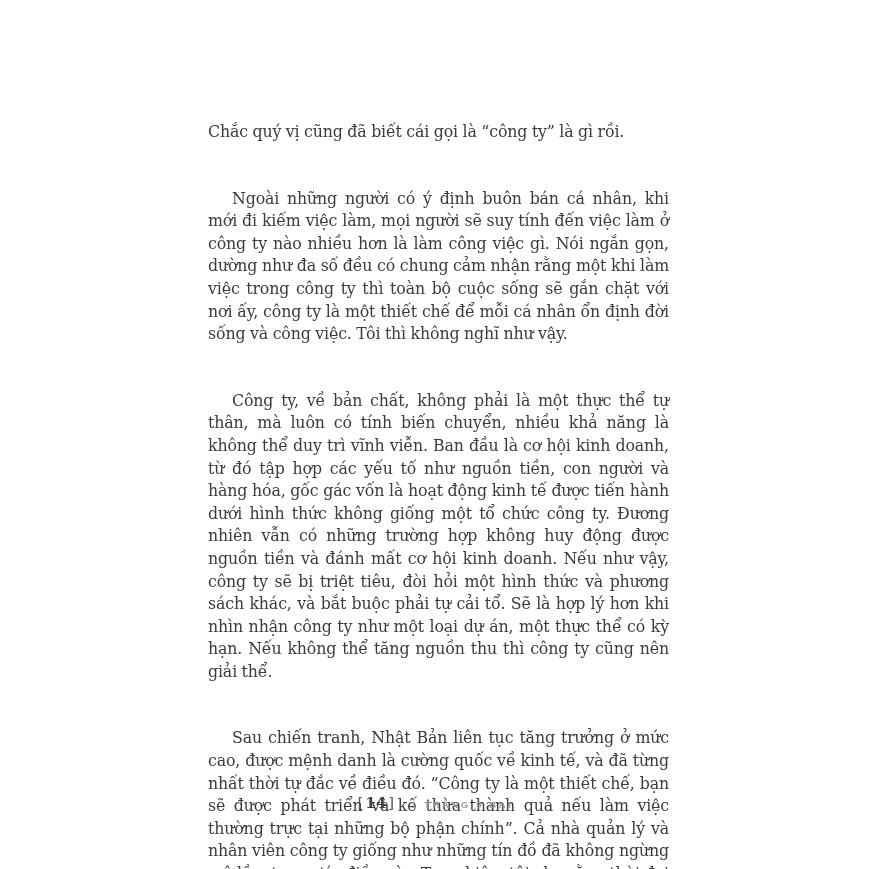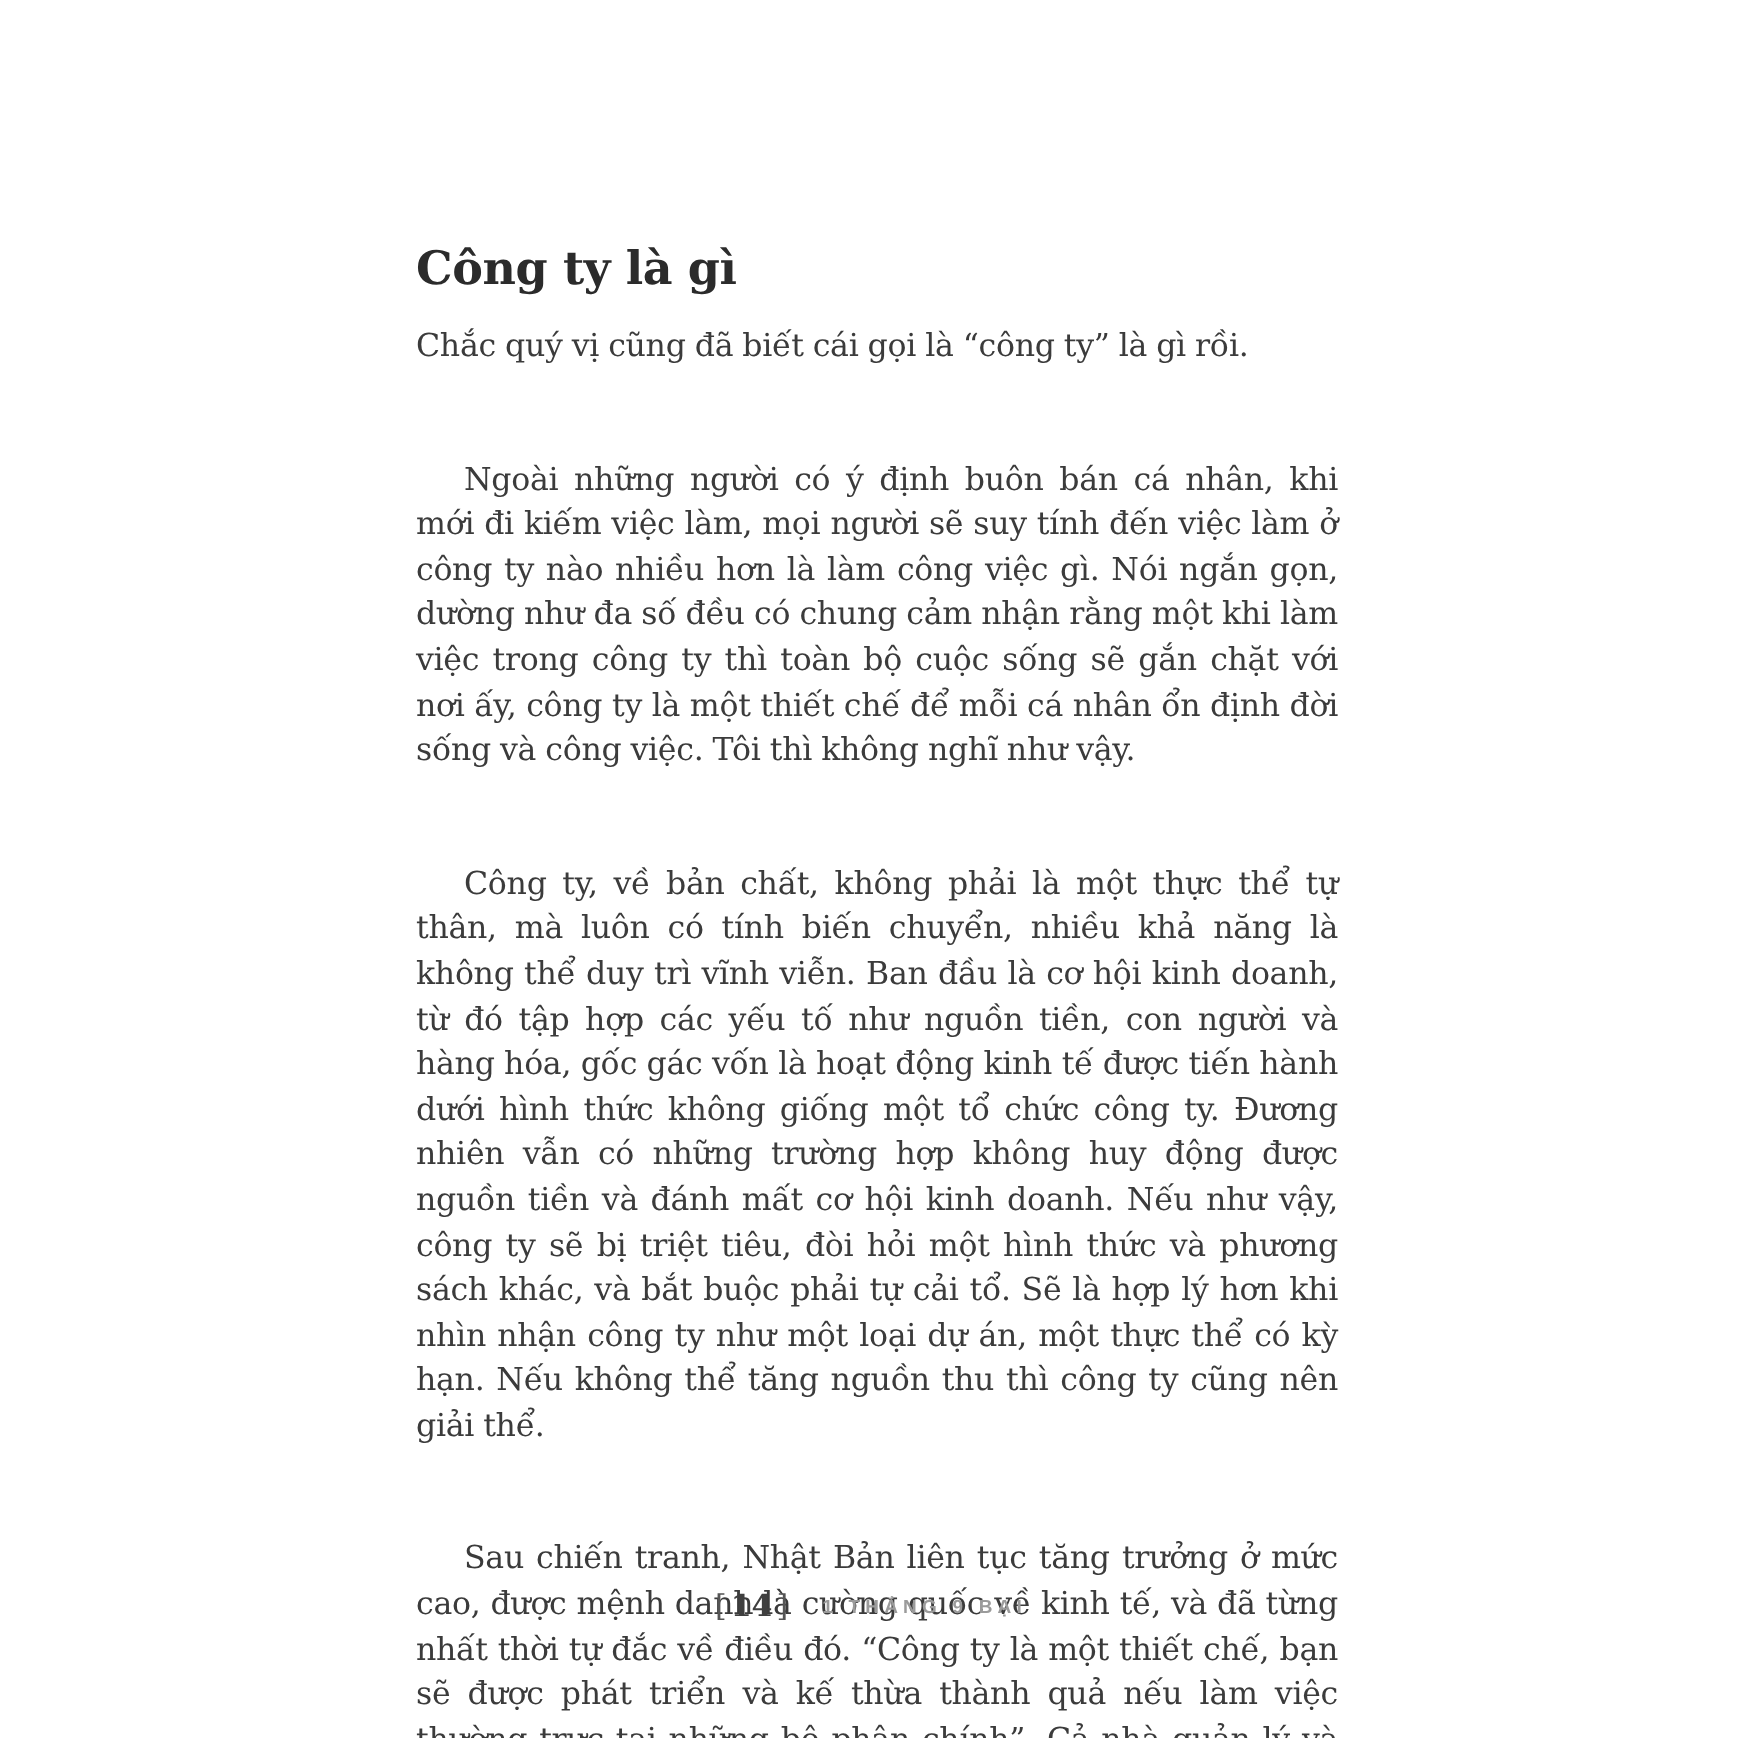--- a/index.html
+++ b/index.html
@@ -77,21 +77,20 @@
     white-space: nowrap;
     transform: translateY(0.5px);
   }
 </style>
 </head>
 <body>
 
 <div class="page">
 
   <div class="text-block">
-    <h1 class="chapter-heading">Công ty là gì</h1>
 
     <p class="para">Chắc quý vị cũng đã biết cái gọi là “công ty” là gì rồi.</p>
 
     <p class="para indent">Ngoài những người có ý định buôn bán cá nhân, khi mới đi kiếm việc làm, mọi người sẽ suy tính đến việc làm ở công ty nào nhiều hơn là làm công việc gì. Nói ngắn gọn, dường như đa số đều có chung cảm nhận rằng một khi làm việc trong công ty thì toàn bộ cuộc sống sẽ gắn chặt với nơi ấy, công ty là một thiết chế để mỗi cá nhân ổn định đời sống và công việc. Tôi thì không nghĩ như vậy.</p>
 
     <p class="para indent">Công ty, về bản chất, không phải là một thực thể tự thân, mà luôn có tính biến chuyển, nhiều khả năng là không thể duy trì vĩnh viễn. Ban đầu là cơ hội kinh doanh, từ đó tập hợp các yếu tố như nguồn tiền, con người và hàng hóa, gốc gác vốn là hoạt động kinh tế được tiến hành dưới hình thức không giống một tổ chức công ty. Đương nhiên vẫn có những trường hợp không huy động được nguồn tiền và đánh mất cơ hội kinh doanh. Nếu như vậy, công ty sẽ bị triệt tiêu, đòi hỏi một hình thức và phương sách khác, và bắt buộc phải tự cải tổ. Sẽ là hợp lý hơn khi nhìn nhận công ty như một loại dự án, một thực thể có kỳ hạn. Nếu không thể tăng nguồn thu thì công ty cũng nên giải thể.</p>
 
     <p class="para indent">Sau chiến tranh, Nhật Bản liên tục tăng trưởng ở mức cao, được mệnh danh là cường quốc về kinh tế, và đã từng nhất thời tự đắc về điều đó. “Công ty là một thiết chế, bạn sẽ được phát triển và kế thừa thành quả nếu làm việc thường trực tại những bộ phận chính”. Cả nhà quản lý và nhân viên công ty giống như những tín đồ đã không ngừng mê lầm trong tín điều này. Tuy nhiên, tôi cho rằng thời đại hoàn toàn dựa vào công ty đã kết thúc và những suy nghĩ như trên sẽ không còn hữu lý.</p>
 
     <p class="para indent">Thời đại thay đổi nhưng ý nghĩa của cái gọi là công ty thì không đổi. Cần ý thức được rằng công ty vốn là một thực thể có kỳ hạn. Trong kỳ hạn đó nếu không thể mở ra những cơ hội kinh doanh mới,</p>

